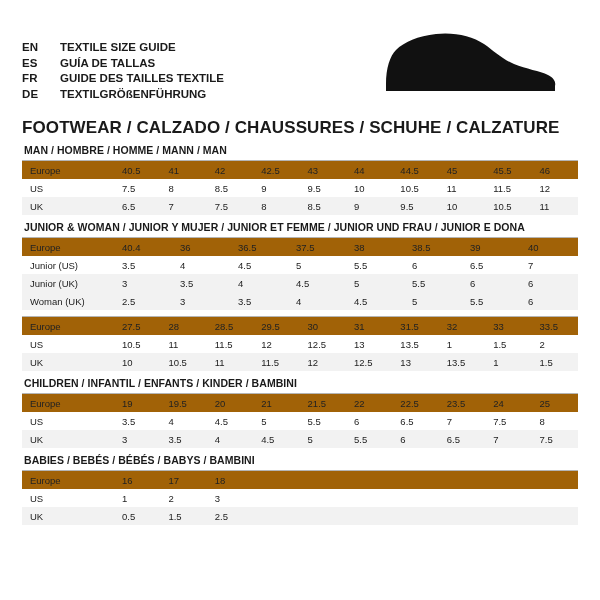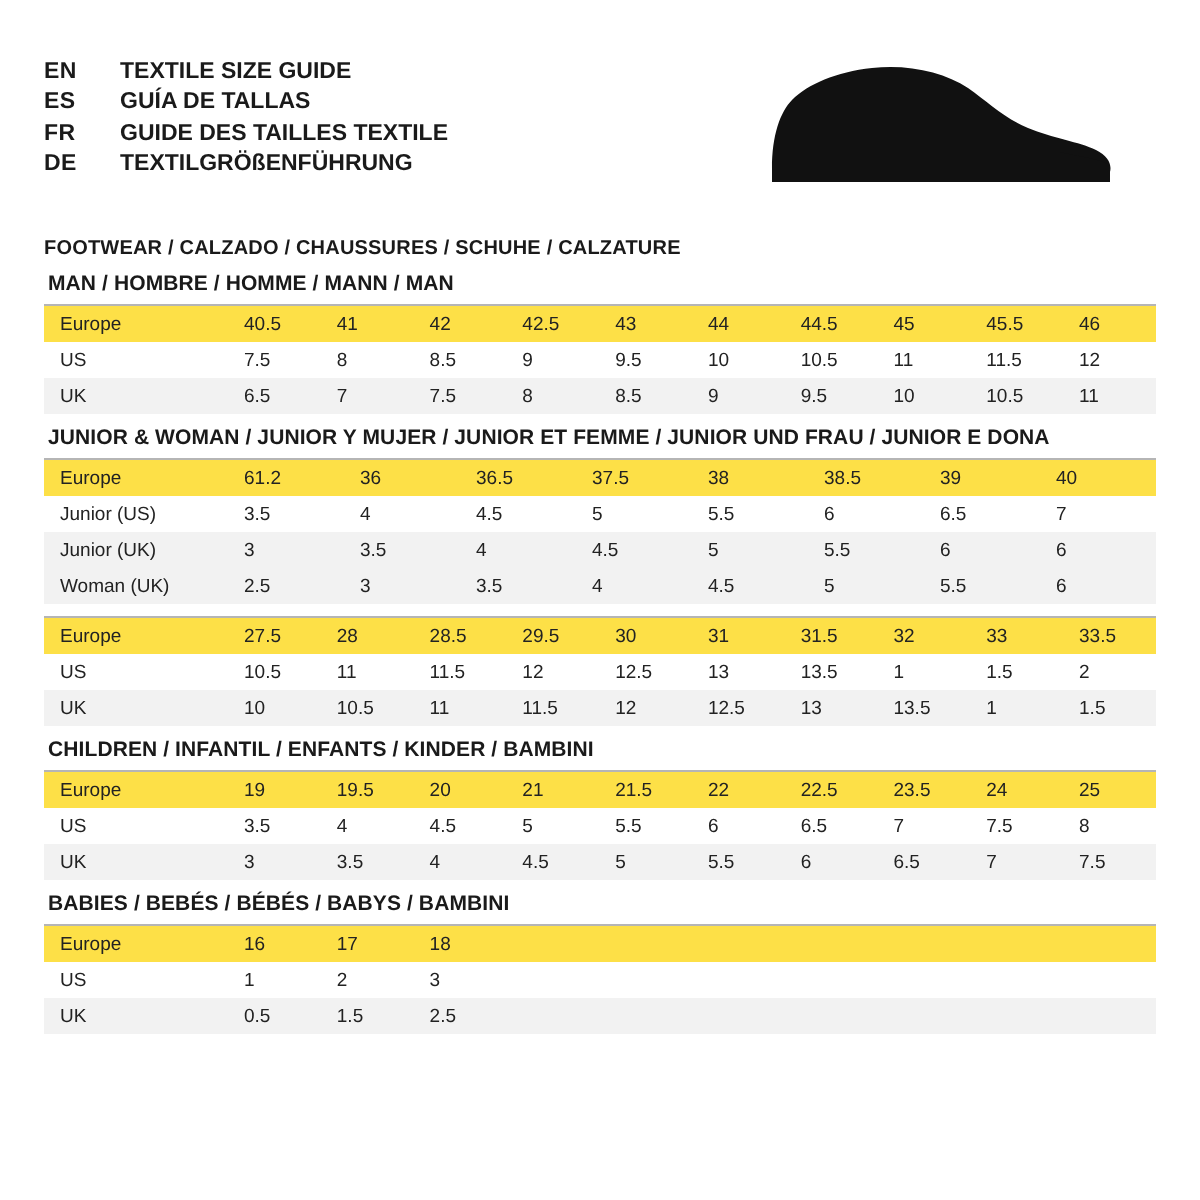--- a/index.html
+++ b/index.html
@@ -18,21 +18,21 @@
     position: relative;
     width: 600px;
     height: 600px;
     box-sizing: border-box;
     padding: 16px 22px 0 22px;
   }
 
   
   .header {
     display: flex;
-    align-items: center;
+    align-items: flex-end;
     justify-content: space-between;
   }
   .lang-table {
     border-collapse: collapse;
   }
   .lang-table td {
     font-size: 11.5px;
     font-weight: bold;
     line-height: 15.5px;
     padding: 0 0 0 0;
@@ -42,21 +42,21 @@
   .lang-code {
     width: 38px;
     letter-spacing: 0.2px;
   }
   .shoe-art {
     margin-right: 18px;
     margin-top: 12px;
   }
 
   .section-title {
-    font-size: 10px;
+    font-size: 17px;
     font-weight: bold;
     margin-top: 16px;
     letter-spacing: 0.1px;
   }
 
   
   .block {
     margin-top: 6px;
   }
   .block-title {
@@ -72,21 +72,21 @@
   }
   table.sizes td {
     font-size: 9.5px;
     line-height: 11px;
     padding: 3.5px 0 3.5px 8px;
     text-align: left;
     color: #222;
     white-space: nowrap;
   }
   table.sizes tr.shaded td {
-    background: #fde047;
+    background: #a16207;
   }
   table.sizes td.rowlabel {
     width: 84px;
   }
   table.sizes tr.altrow td {
     background: #f2f2f2;
   }
   .babies td.rowlabel { width: 84px; }
 
   
@@ -183,21 +183,21 @@
     </div>
   </div>
 
   <div class="block">
     <div class="block-title">JUNIOR &amp; WOMAN / JUNIOR Y MUJER / JUNIOR ET FEMME / JUNIOR UND FRAU / JUNIOR E DONA</div>
     <div class="tablewrap">
     <table class="sizes">
       <tbody>
         <tr class="shaded">
           <td class="rowlabel">Europe</td>
-          <td>61.2</td>
+          <td>40.4</td>
           <td>36</td>
           <td>36.5</td>
           <td>37.5</td>
           <td>38</td>
           <td>38.5</td>
           <td>39</td>
           <td>40</td>
         </tr>
         <tr>
           <td class="rowlabel">Junior (US)</td>

